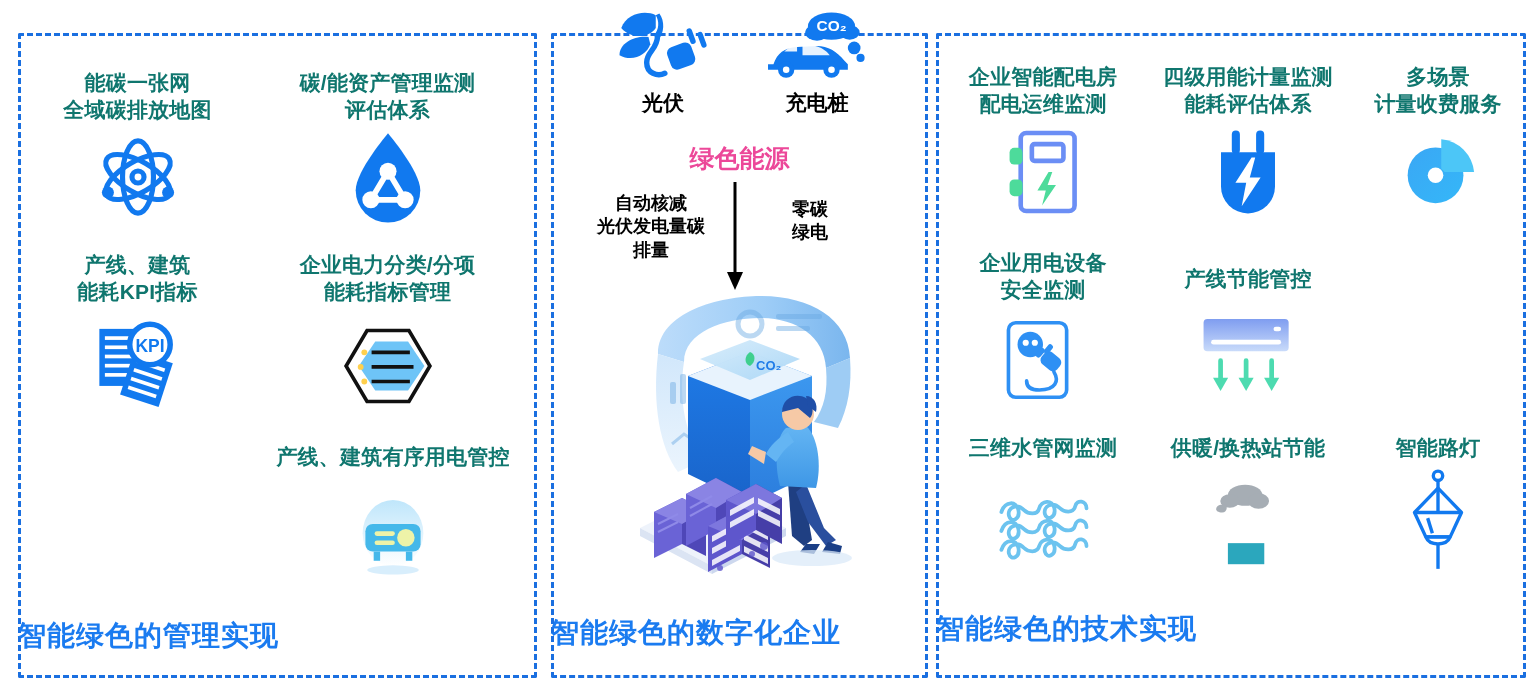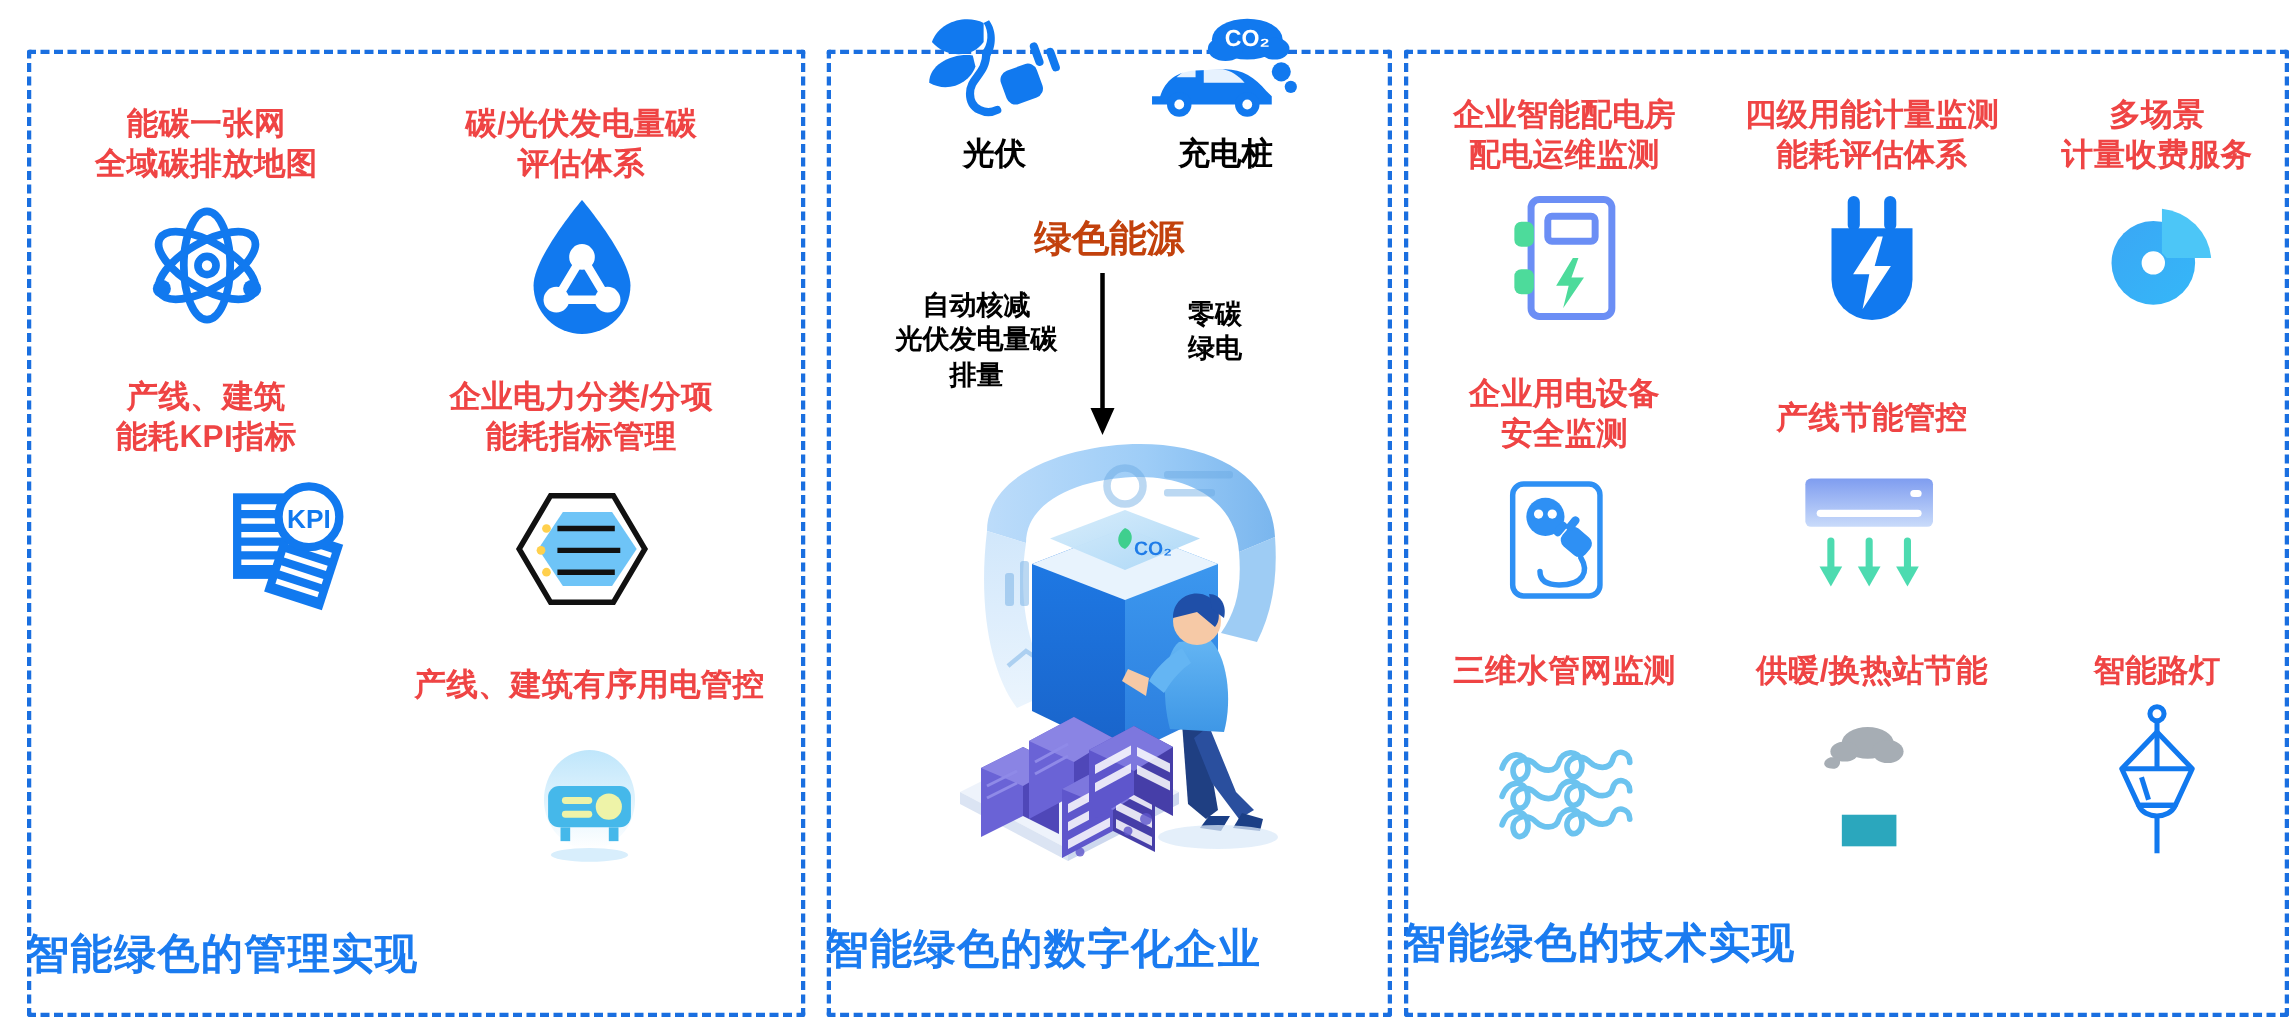--- a/index.html
+++ b/index.html
@@ -17,21 +17,21 @@
     border: 3px dashed #1a6fe0;
     border-radius: 2px;
   }
   #panel-left   { left: 18px;  top: 33px;  width: 519px; height: 645px; }
   #panel-center { left: 551px; top: 33px;  width: 377px; height: 645px; }
   #panel-right  { left: 936px; top: 33px;  width: 590px; height: 645px; }
 
   
   .cell { position: absolute; text-align: center; }
   .cell .label {
-    color: #ef4444;
+    color: #0f766e;
     font-weight: bold;
     font-size: 21px;
     line-height: 1.28;
     letter-spacing: 0.2px;
     white-space: pre-line;
   }
   .cell .art {
     margin: 0 auto;
     display: flex; align-items: center; justify-content: center;
   }
@@ -49,21 +49,21 @@
   
   .ctr-label {
     color: #000;
     font-weight: bold;
     font-size: 21px;
     text-align: center;
     white-space: pre-line;
     line-height: 1.25;
   }
   .ctr-green {
-    color: #c2410c;
+    color: #ec4899;
     font-weight: bold;
     font-size: 25px;
     text-align: center;
   }
   .ann {
     position: absolute;
     color: #000;
     font-weight: bold;
     font-size: 18px;
     line-height: 1.3;
@@ -90,39 +90,39 @@
           <ellipse cx="50" cy="50" rx="18" ry="42" transform="rotate(-60 50 50)"></ellipse>
           <circle cx="50" cy="50" r="7"></circle>
         </g>
         <circle cx="15" cy="68" r="7" fill="#1179ef"></circle>
         <circle cx="85" cy="68" r="7" fill="#1179ef"></circle>
       </svg>
     </div>
   </div>
 
   <div class="cell" style="left:265px; top:70px; width:245px;">
-    <div class="label">碳/光伏发电量碳
+    <div class="label">碳/能资产管理监测
 评估体系</div>
     <div class="art" style="height:90px;margin-top:8px;">
       <svg width="76" height="92" viewBox="0 0 80 96">
         <path d="M40 2 C40 2 74 42 74 62 A34 34 0 0 1 6 62 C6 42 40 2 40 2 Z" fill="#1179ef"></path>
         <g stroke="#ffffff" stroke-width="6" fill="none">
           <path d="M40 42 L22 72 L58 72 Z"></path>
         </g>
         <circle cx="40" cy="42" r="9" fill="#ffffff"></circle>
         <circle cx="22" cy="72" r="9" fill="#ffffff"></circle>
         <circle cx="58" cy="72" r="9" fill="#ffffff"></circle>
       </svg>
     </div>
   </div>
 
   <div class="cell" style="left:35px; top:252px; width:205px;">
     <div class="label">产线、建筑
 能耗KPI指标</div>
-    <div class="art" style="height:96px;margin-top:8px;justify-content:flex-end;">
+    <div class="art" style="height:96px;margin-top:8px;">
       <svg width="92" height="92" viewBox="0 0 100 100">
         <rect x="8" y="14" width="44" height="62" fill="#1179ef"></rect>
         <g stroke="#ffffff" stroke-width="4">
           <line x1="14" y1="24" x2="46" y2="24"></line>
           <line x1="14" y1="34" x2="46" y2="34"></line>
           <line x1="14" y1="44" x2="46" y2="44"></line>
           <line x1="14" y1="54" x2="46" y2="54"></line>
           <line x1="14" y1="64" x2="46" y2="64"></line>
         </g>
         <g transform="rotate(18 62 66)">

